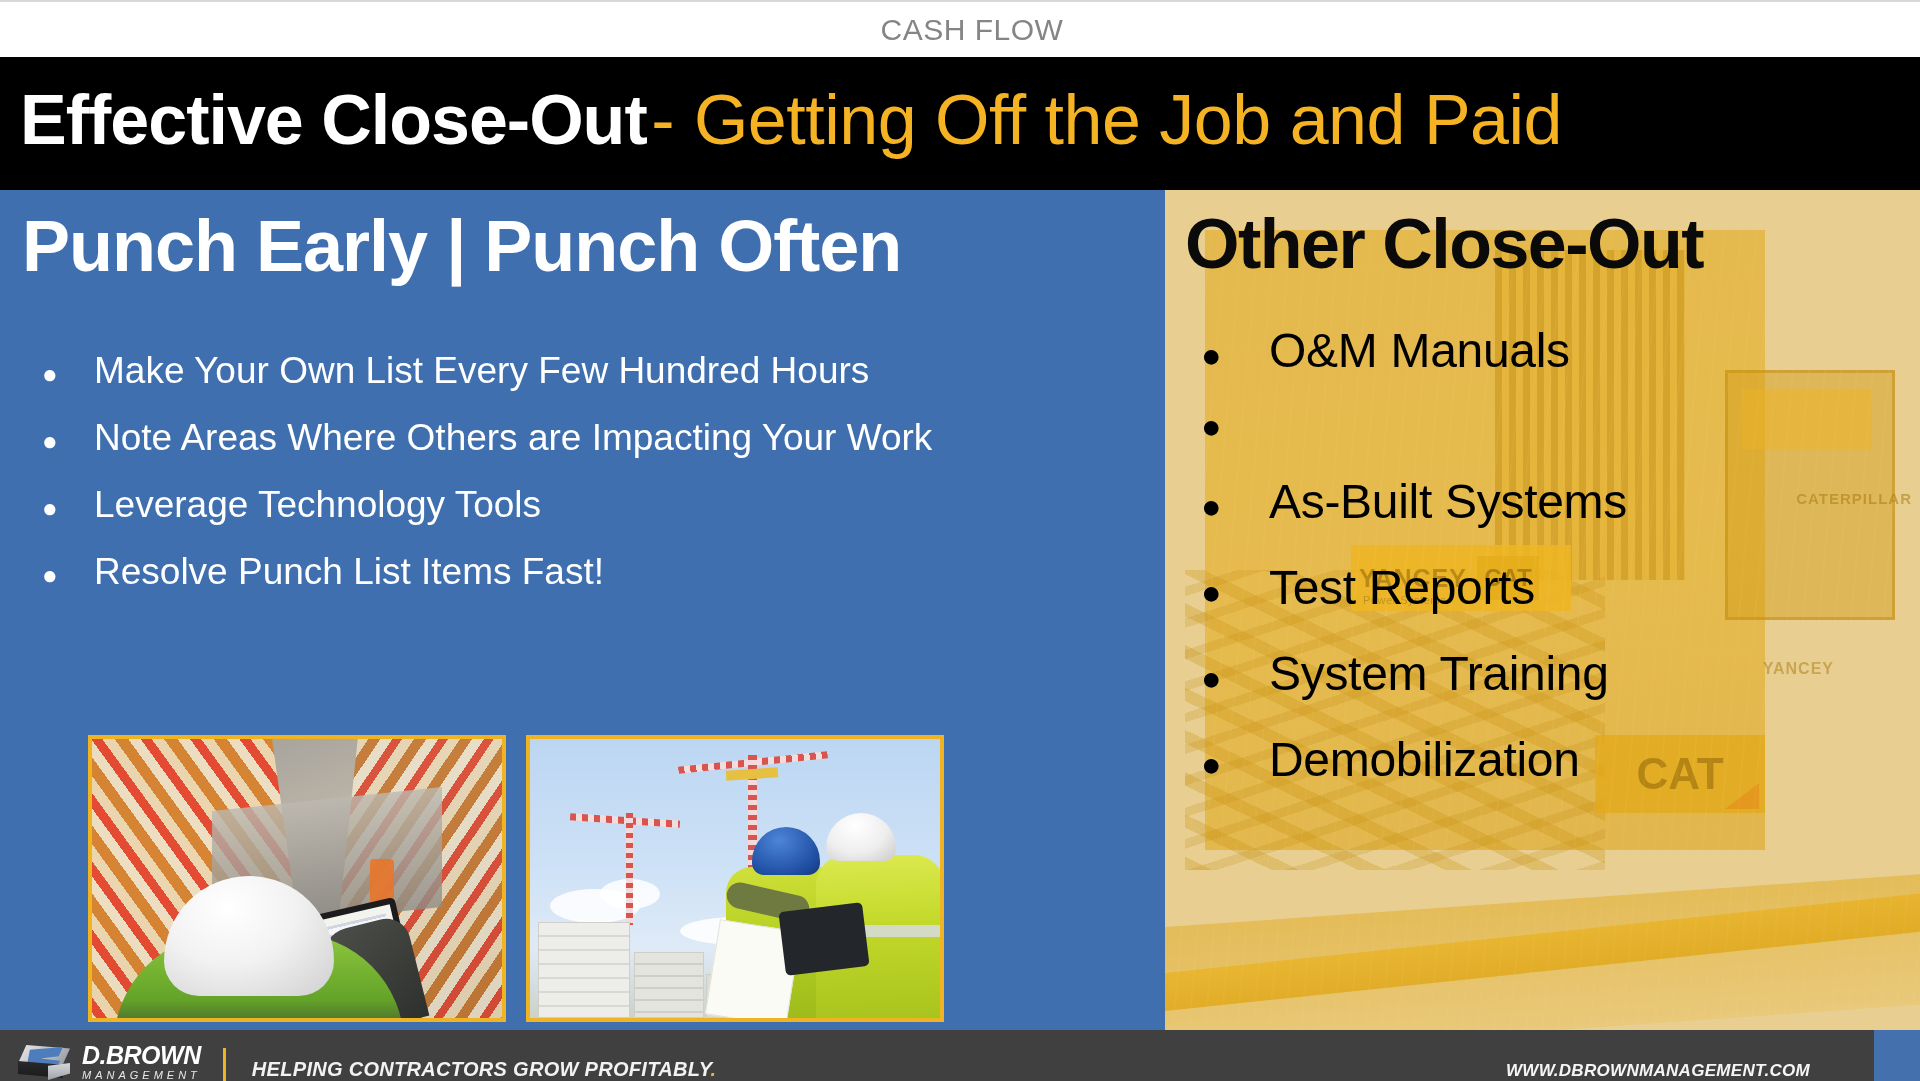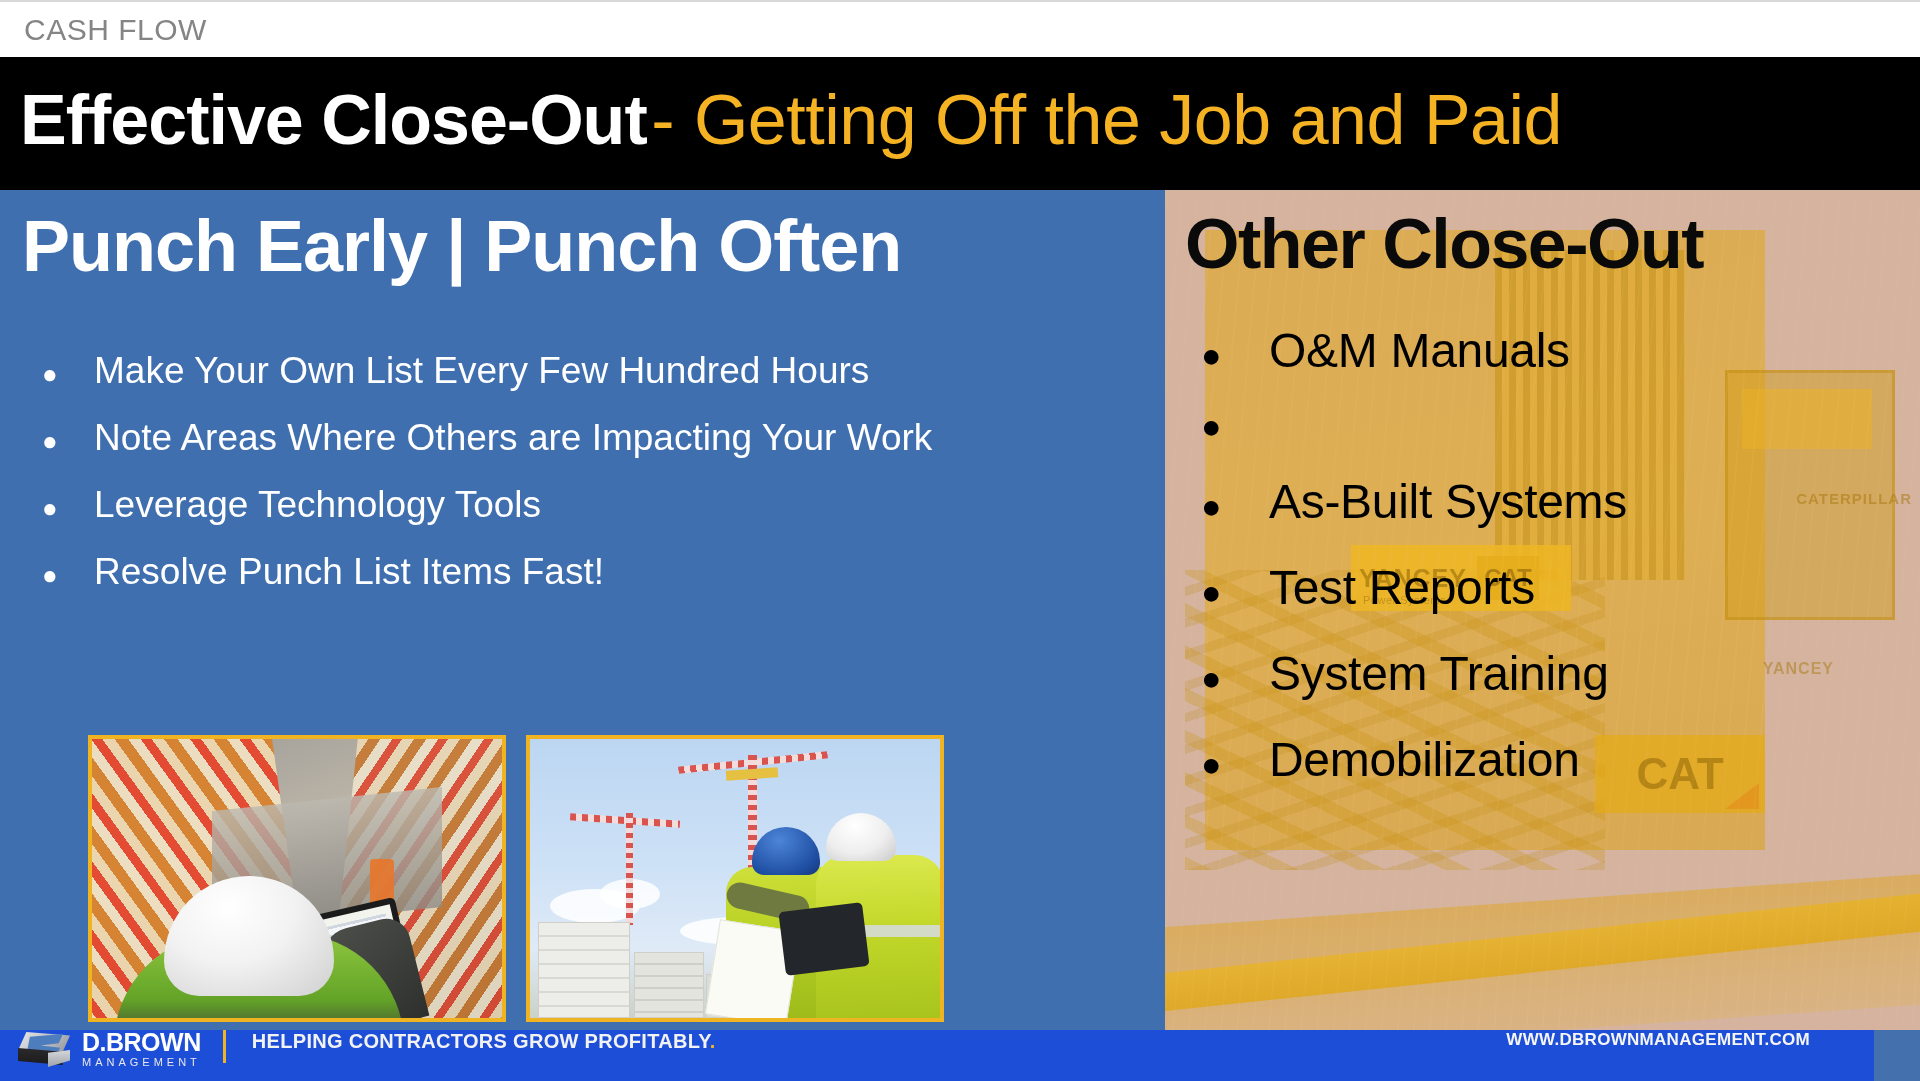--- a/index.html
+++ b/index.html
@@ -9,21 +9,21 @@
     font-family: "Liberation Sans", sans-serif;
     overflow: hidden;
   }
   .slide { position: relative; width: 1920px; height: 1081px; background: #fff; }
 
   
   .eyebrow {
     position: absolute; left: 0; top: 0; width: 1920px; height: 57px;
     background: #ffffff;
     border-top: 2px solid #d8d8d8;
-    display: flex; align-items: center;
+    display: flex; align-items: center; justify-content: center;
   }
   .eyebrow-text {
     margin-left: 24px;
     font-size: 30px; letter-spacing: 0.5px;
     color: #858585; font-weight: 400;
   }
 
   
   .titlebar {
     position: absolute; left: 0; top: 57px; width: 1920px; height: 133px;
@@ -217,21 +217,21 @@
     background: #6e7a3f; border-radius: 14px; transform: rotate(13deg);
   }
   .ph2 .hair {
     position: absolute; left: 296px; top: 108px; width: 80px; height: 72px;
     background: #4a3524; border-radius: 40px 40px 20px 20px; z-index: -1;
   }
 
   
   .panel-gold {
     position: relative; width: 755px; height: 840px;
-    background: #c4b5fd;
+    background: #e5e5e5;
     overflow: hidden;
   }
   
   .gold-bg { position: absolute; inset: 0; }
   .gold-bg .gen-body {
     position: absolute; left: 40px; top: 40px; width: 560px; height: 620px;
     background: linear-gradient(170deg,#d99f12 0%,#e0a714 50%,#cf9710 100%);
     opacity: .55;
   }
   .gold-bg .rad {
@@ -332,22 +332,22 @@
     width: 80px; flex: none; padding-left: 12px;
   }
   .gold-list .txt {
     color: #000; font-size: 48px; font-weight: 400; white-space: nowrap;
     letter-spacing: -0.3px;
   }
 
   
   .footer {
     position: absolute; left: 0; bottom: 0; width: 1920px; height: 51px;
-    background: #1d4ed8;
-    display: flex; align-items: flex-start;
+    background: #404040;
+    display: flex; align-items: flex-end; font-style: italic;
   }
   .logo-mark {
     margin-left: 18px; width: 52px; height: 38px; position: relative; flex: none;
   }
   .logo-mark .cube-top {
     position: absolute; left: 0; top: 2px; width: 52px; height: 22px;
     background: linear-gradient(135deg,#e9e9ea 0%,#b9bcc1 55%,#8e9298 100%);
     clip-path: polygon(16% 0, 100% 16%, 84% 100%, 0 84%);
   }
   .logo-mark .cube-e {

